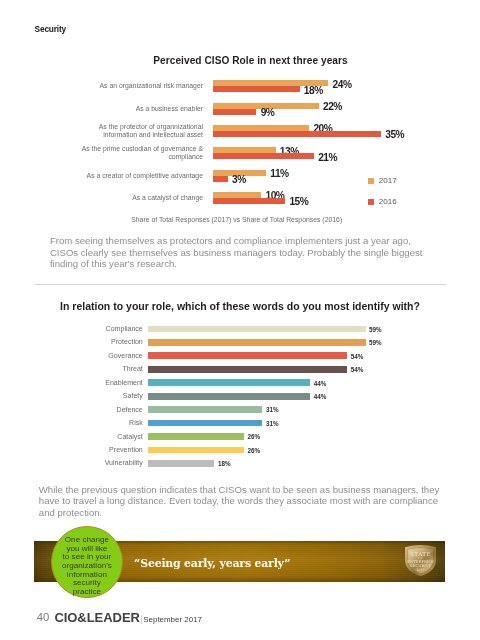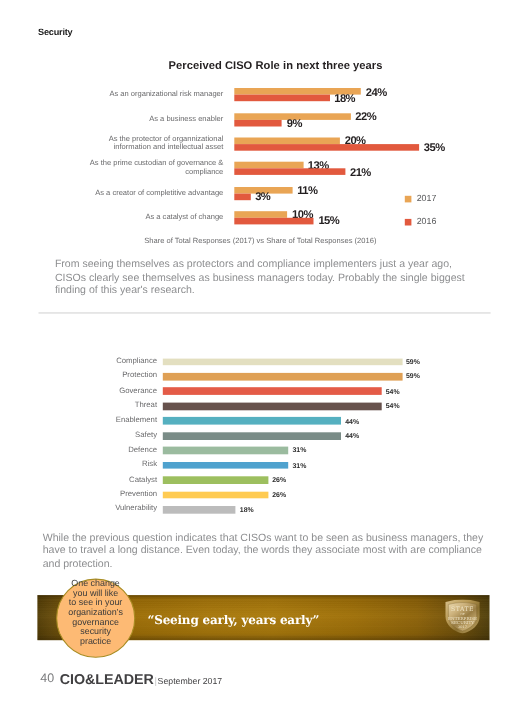--- a/index.html
+++ b/index.html
@@ -30,22 +30,22 @@
   .c2bar{position:absolute;left:148.1px;height:6.8px;}
   .c2val{position:absolute;font-size:6.3px;font-weight:bold;color:#2b2b2b;line-height:8px;}
 
   
   #banner{position:absolute;left:33.8px;top:541px;width:411.7px;height:40.6px;overflow:hidden;
     background:linear-gradient(90deg,#4f3a05 0%,#60460a 3%,#7d5a05 9%,#9a6b05 20%,#a5750a 38%,#a8780b 52%,#9c6d07 70%,#8a6008 84%,#6a4c0a 94%,#4a3a0b 100%);}
   #bannertex{position:absolute;left:0;top:0;width:100%;height:100%;
     background:
       repeating-linear-gradient(0deg, rgba(255,228,160,.022) 0px, rgba(255,228,160,.022) 1px, rgba(60,42,4,.02) 1px, rgba(60,42,4,.02) 2px),
       linear-gradient(180deg,rgba(40,28,2,.45) 0%,rgba(40,28,2,.10) 9%,rgba(255,220,120,.05) 45%,rgba(40,28,2,.09) 86%,rgba(40,28,2,.42) 100%);}
-  #bubble{position:absolute;left:51px;top:526px;width:71.8px;height:71.8px;border-radius:50%;background:#fdba74;border:0.9px solid #a88c22;
-    display:flex;align-items:flex-start;justify-content:center;box-sizing:border-box;}
+  #bubble{position:absolute;left:51px;top:526px;width:71.8px;height:71.8px;border-radius:50%;background:#84cc16;border:0.9px solid #a88c22;
+    display:flex;align-items:flex-end;justify-content:center;box-sizing:border-box;}
   #bubbletext{width:66px;text-align:center;font-size:8.1px;color:#3a3a3a;line-height:8.67px;white-space:nowrap;}
   #slogan{position:absolute;left:131.6px;top:558.4px;width:161.2px;text-align:center;font-size:10.9px;font-weight:bold;color:#ffffff;
     font-family:"DejaVu Serif",serif;letter-spacing:-0.18px;white-space:nowrap;line-height:12px;}
   #badge{position:absolute;left:403.8px;top:545px;width:33px;height:31px;}
 
   #pagenum{position:absolute;left:36.7px;top:611.3px;font-size:11.3px;font-weight:normal;color:#7a7b7d;line-height:12px;}
   #footer{position:absolute;left:54.4px;top:613.0px;font-size:8.1px;color:#414042;line-height:9px;white-space:nowrap;}
   #fbrand{font-weight:bold;font-size:13px;letter-spacing:-0.05px;}
   #fsep{color:#c4c5c6;padding:0 0.6px;font-size:8.6px;}
   #fissue{font-size:7.95px;}
@@ -91,20 +91,21 @@
       <div class="lsw" style="background: rgb(233, 165, 85); left: 368.3px; top: 177.8px;"></div>
       <div class="llab" style="left: 378.8px; top: 176px;">2017</div>
       <div class="lsw" style="background: rgb(226, 89, 62); left: 368.3px; top: 199.2px;"></div>
       <div class="llab" style="left: 378.8px; top: 197.4px;">2016</div>
     </div>
   <div id="c1axis">Share of Total Responses (2017) vs Share of Total Responses (2016)</div>
 
   <div class="hr" id="hr1" style="top:284px"></div>
   <div class="para" id="para1" style="top:235.2px;left:49.9px">From seeing themselves as protectors and compliance implementers just a year ago, CISOs clearly see themselves as business managers today. Probably the single biggest finding of this year's research.</div>
 
+  <div id="c2title">In relation to your role, which of these words do you most identify with?</div>
   <div id="c2">
       <div class="c2lab" style="top: 324.9px;">Compliance</div>
       <div class="c2bar" style="top: 325.5px; width: 217.415px; background: rgb(227, 223, 192);"></div>
       <div class="c2val" style="left: 369.115px; top: 325.7px;">59%</div>
       <div class="c2lab" style="top: 338.35px;">Protection</div>
       <div class="c2bar" style="top: 338.95px; width: 217.415px; background: rgb(223, 160, 85);"></div>
       <div class="c2val" style="left: 369.115px; top: 339.15px;">59%</div>
       <div class="c2lab" style="top: 351.8px;">Goverance</div>
       <div class="c2bar" style="top: 352.4px; width: 198.99px; background: rgb(228, 91, 71);"></div>
       <div class="c2val" style="left: 350.69px; top: 352.6px;">54%</div>
@@ -139,21 +140,21 @@
   <div id="banner">
     <div id="bannertex"></div>
   </div>
   <div id="slogan">“Seeing early, years early”</div>
   <div id="bubble">
     <div id="bubbletext">
         <div>One change</div>
         <div>you will like</div>
         <div>to see in your</div>
         <div>organization's</div>
-        <div>governance</div>
+        <div>information</div>
         <div>security</div>
         <div>practice</div>
       </div>
   </div>
   <div id="badge">
     <svg viewBox="0 0 100 94" width="33" height="31">
       <defs>
         <linearGradient id="gOuter" x1="0" y1="0" x2="1" y2="1">
           <stop offset="0" stop-color="#d8c08a"></stop>
             <stop offset=".35" stop-color="#b99a56"></stop>

